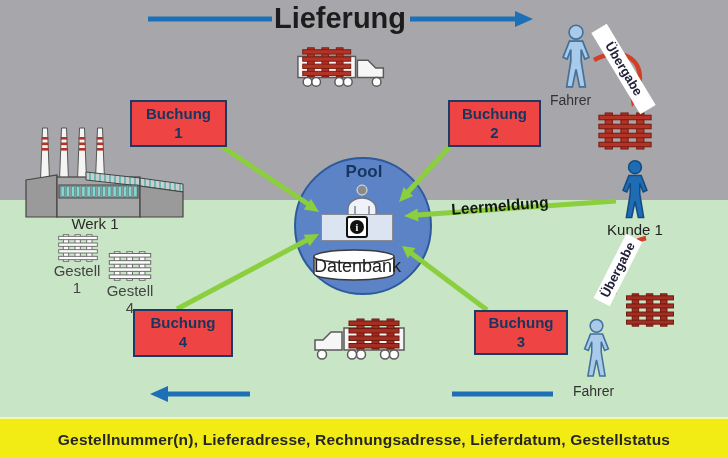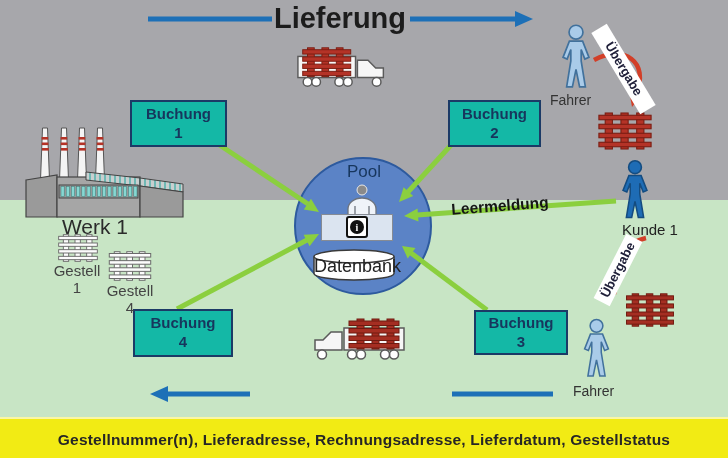--- a/index.html
+++ b/index.html
@@ -6,38 +6,38 @@
   .stage{position:relative;width:728px;height:458px;overflow:hidden;
          font-family:"Liberation Sans","DejaVu Sans",sans-serif;}
   .abs{position:absolute;}
   .bg-top{left:0;top:0;width:728px;height:200px;background:#a7a7ab;z-index:0;}
   .bg-bottom{left:0;top:200px;width:728px;height:217px;background:#c8e5c5;z-index:0;}
   .banner{left:0;top:417px;width:728px;height:41px;background:#f2eb14;
           border-top:2px solid #f9f6a6;z-index:8;display:flex;align-items:center;justify-content:center;}
   .banner-text{font-size:15.5px;font-weight:bold;color:#262626;letter-spacing:0.2px;}
   .title{font-size:29px;font-weight:bold;color:#1c1c1c;text-align:center;z-index:6;}
   .arrows{left:0;top:0;width:728px;height:458px;z-index:5;pointer-events:none;}
-  .booking{background:#14b8a6;border:2px solid #1b3a66;z-index:6;
+  .booking{background:#ef4444;border:2px solid #1b3a66;z-index:6;
            display:flex;flex-direction:column;align-items:center;justify-content:center;}
   .booking div{font-size:15px;font-weight:bold;color:#17365d;line-height:1.25;}
   .pool-circle{left:294px;top:157px;width:138px;height:138px;border-radius:50%;
                background:#5b83c6;border:2px solid #2d5a9e;box-sizing:border-box;z-index:3;}
   .pool-label{left:324px;top:162px;width:80px;text-align:center;font-size:17px;
-              font-weight:normal;color:#17365d;z-index:4;}
+              font-weight:bold;color:#17365d;z-index:4;}
   .desk{left:321px;top:214px;width:72px;height:27px;background:#dbe4f0;
         border:1.5px solid #868b94;box-sizing:border-box;z-index:4;}
   .info-box{left:346px;top:216px;width:22px;height:22px;background:#fff;border:2px solid #111;
             border-radius:3px;box-sizing:border-box;z-index:5;display:flex;align-items:center;justify-content:center;}
   .info-dot{width:14px;height:14px;border-radius:50%;background:#111;color:#fff;
             font-size:10px;font-weight:bold;display:flex;align-items:center;justify-content:center;font-family:"Liberation Serif","DejaVu Serif",serif;}
   .db-label{left:314px;top:256px;width:80px;text-align:center;font-size:18px;color:#222;z-index:5;}
   .small-label{font-size:14px;color:#333;text-align:left;z-index:6;}
   .mid-label{font-size:15px;color:#222;text-align:center;z-index:6;}
   .tiny-label{font-size:15px;color:#444;text-align:center;z-index:6;}
-  .werk-label{font-size:21px;color:#2b2b2b;text-align:center;z-index:6;}
+  .werk-label{font-size:15px;color:#2b2b2b;text-align:center;z-index:6;}
   .leermeldung{left:448px;top:197px;width:104px;text-align:center;font-size:15.5px;font-weight:bold;
                color:#161616;transform:rotate(-4.5deg);z-index:6;}
   .band{background:#fff;color:#20203a;font-size:13px;font-weight:bold;text-align:center;
         height:18px;line-height:18px;z-index:7;}
   .band-top{left:576px;top:60px;width:95px;transform:rotate(59deg);}
   .band-bottom{left:582px;top:261px;width:72px;transform:rotate(-63deg);}
   .mirror{transform:scaleX(-1);}
   svg{display:block;}
 </style>
 </head>
@@ -281,21 +281,21 @@
   <svg class="abs" style="left:558px;top:24px;z-index:2;" width="36" height="68" viewBox="0 0 30 56">
     <circle cx="15" cy="6.5" r="5.8" fill="#a9cbe9" stroke="#41719c" stroke-width="1.4"></circle>
     <polygon points="9.5,14 20.5,14 25.8,27.5 22.4,28.9 19.3,21 19.3,30.5 22.8,52 18,52 15,37.5 12,52 7.2,52 10.7,30.5 10.7,21 7.6,28.9 4.2,27.5" fill="#a9cbe9" stroke="#41719c" stroke-width="1.4"></polygon>
   </svg>
   <div class="abs small-label" style="left:550px;top:92px;width:52px;">Fahrer</div>
 
   <svg class="abs" style="left:617px;top:160px;z-index:2;" width="36" height="62" viewBox="0 0 30 56">
     <circle cx="15" cy="6.5" r="5.8" fill="#1e6cb5" stroke="#144c80" stroke-width="1.4"></circle>
     <polygon points="9.5,14 20.5,14 25.8,27.5 22.4,28.9 19.3,21 19.3,30.5 22.8,52 18,52 15,37.5 12,52 7.2,52 10.7,30.5 10.7,21 7.6,28.9 4.2,27.5" fill="#1e6cb5" stroke="#144c80" stroke-width="1.4"></polygon>
   </svg>
-  <div class="abs mid-label" style="left:612px;top:221px;width:76px;">Kunde 1</div>
+  <div class="abs mid-label" style="left:597px;top:221px;width:76px;">Kunde 1</div>
 
   <svg class="abs" style="left:580px;top:318px;z-index:2;" width="33" height="63" viewBox="0 0 30 56">
     <circle cx="15" cy="6.5" r="5.8" fill="#a9cbe9" stroke="#41719c" stroke-width="1.4"></circle>
     <polygon points="9.5,14 20.5,14 25.8,27.5 22.4,28.9 19.3,21 19.3,30.5 22.8,52 18,52 15,37.5 12,52 7.2,52 10.7,30.5 10.7,21 7.6,28.9 4.2,27.5" fill="#a9cbe9" stroke="#41719c" stroke-width="1.4"></polygon>
   </svg>
   <div class="abs small-label" style="left:573px;top:383px;width:48px;">Fahrer</div>
 
   <div class="abs leermeldung">Leermeldung</div>
   <div class="abs band band-top">Übergabe</div>
   <div class="abs band band-bottom">Übergabe</div>

